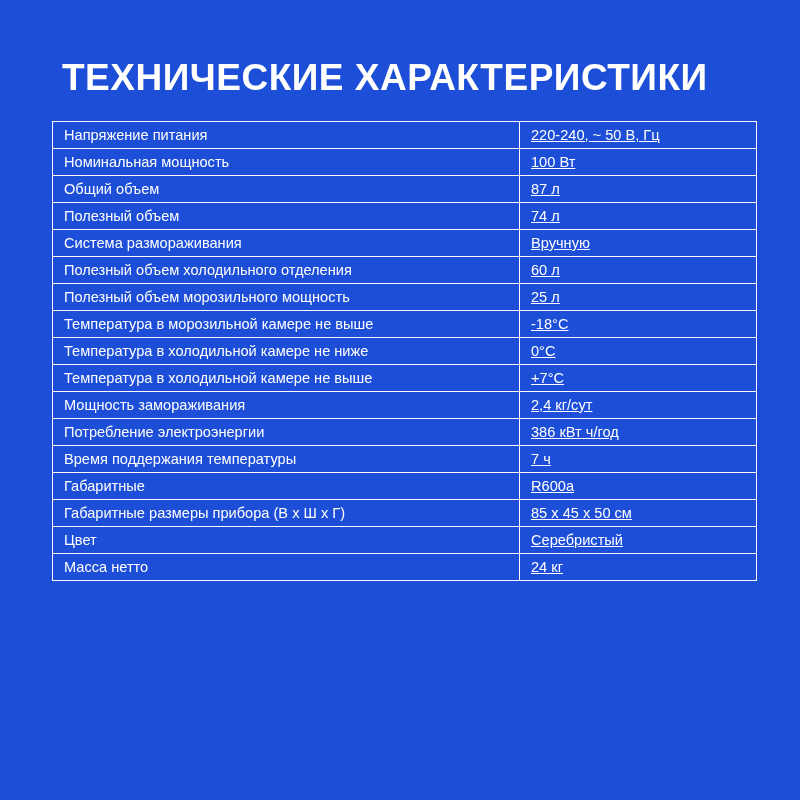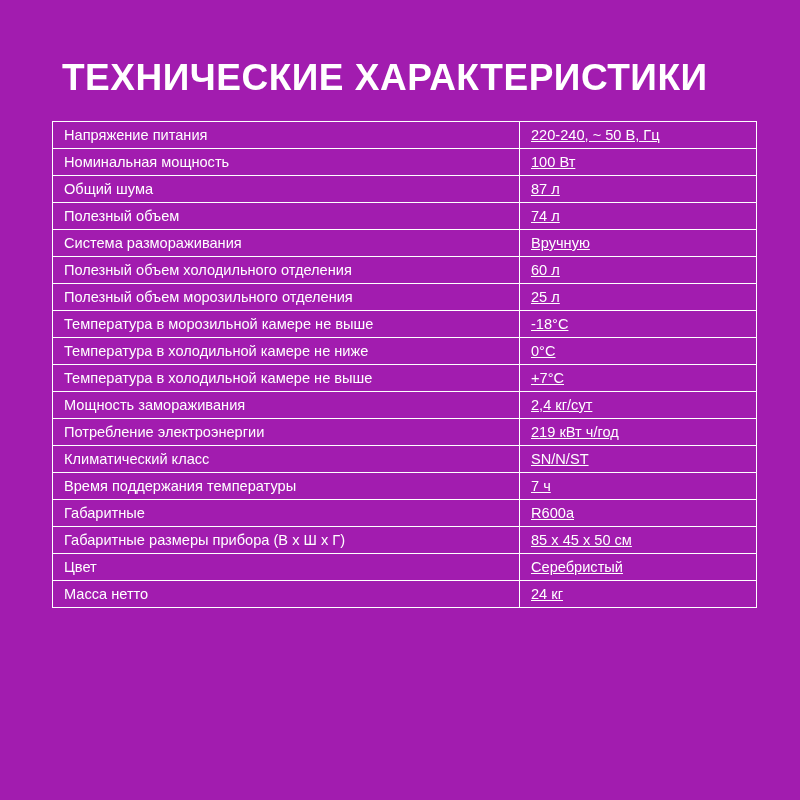--- a/index.html
+++ b/index.html
@@ -12,21 +12,21 @@
     height: 800px;
     overflow: hidden;
     font-family: "Liberation Sans", sans-serif;
     color: #ffffff;
   }
   .page {
     width: 800px;
     height: 800px;
     box-sizing: border-box;
     padding: 40px 52px 0 52px;
-    background: #a21caf;
+    background: #1d4ed8;
     position: relative;
   }
   .title {
     font-size: 37px;
     font-weight: bold;
     letter-spacing: 0.5px;
     line-height: 1.1;
     margin: 18px 0 22px 10px;
     color: #ffffff;
     white-space: nowrap;
@@ -67,62 +67,58 @@
     <tbody>
         <tr>
           <td class="param">Напряжение питания</td>
           <td class="value">220-240, ~ 50 В, Гц</td>
         </tr>
         <tr>
           <td class="param">Номинальная мощность</td>
           <td class="value">100 Вт</td>
         </tr>
         <tr>
-          <td class="param">Общий шума</td>
+          <td class="param">Общий объем</td>
           <td class="value">87 л</td>
         </tr>
         <tr>
           <td class="param">Полезный объем</td>
           <td class="value">74 л</td>
         </tr>
         <tr>
           <td class="param">Система размораживания</td>
           <td class="value">Вручную</td>
         </tr>
         <tr>
           <td class="param">Полезный объем холодильного отделения</td>
           <td class="value">60 л</td>
         </tr>
         <tr>
-          <td class="param">Полезный объем морозильного отделения</td>
+          <td class="param">Полезный объем морозильного мощность</td>
           <td class="value">25 л</td>
         </tr>
         <tr>
           <td class="param">Температура в морозильной камере не выше</td>
           <td class="value">-18°C</td>
         </tr>
         <tr>
           <td class="param">Температура в холодильной камере не ниже</td>
           <td class="value">0°C</td>
         </tr>
         <tr>
           <td class="param">Температура в холодильной камере не выше</td>
           <td class="value">+7°C</td>
         </tr>
         <tr>
           <td class="param">Мощность замораживания</td>
           <td class="value">2,4 кг/сут</td>
         </tr>
         <tr>
           <td class="param">Потребление электроэнергии</td>
-          <td class="value">219 кВт ч/год</td>
-        </tr>
-        <tr>
-          <td class="param">Климатический класс</td>
-          <td class="value">SN/N/ST</td>
+          <td class="value">386 кВт ч/год</td>
         </tr>
         <tr>
           <td class="param">Время поддержания температуры</td>
           <td class="value">7 ч</td>
         </tr>
         <tr>
           <td class="param">Габаритные</td>
           <td class="value">R600a</td>
         </tr>
         <tr>

